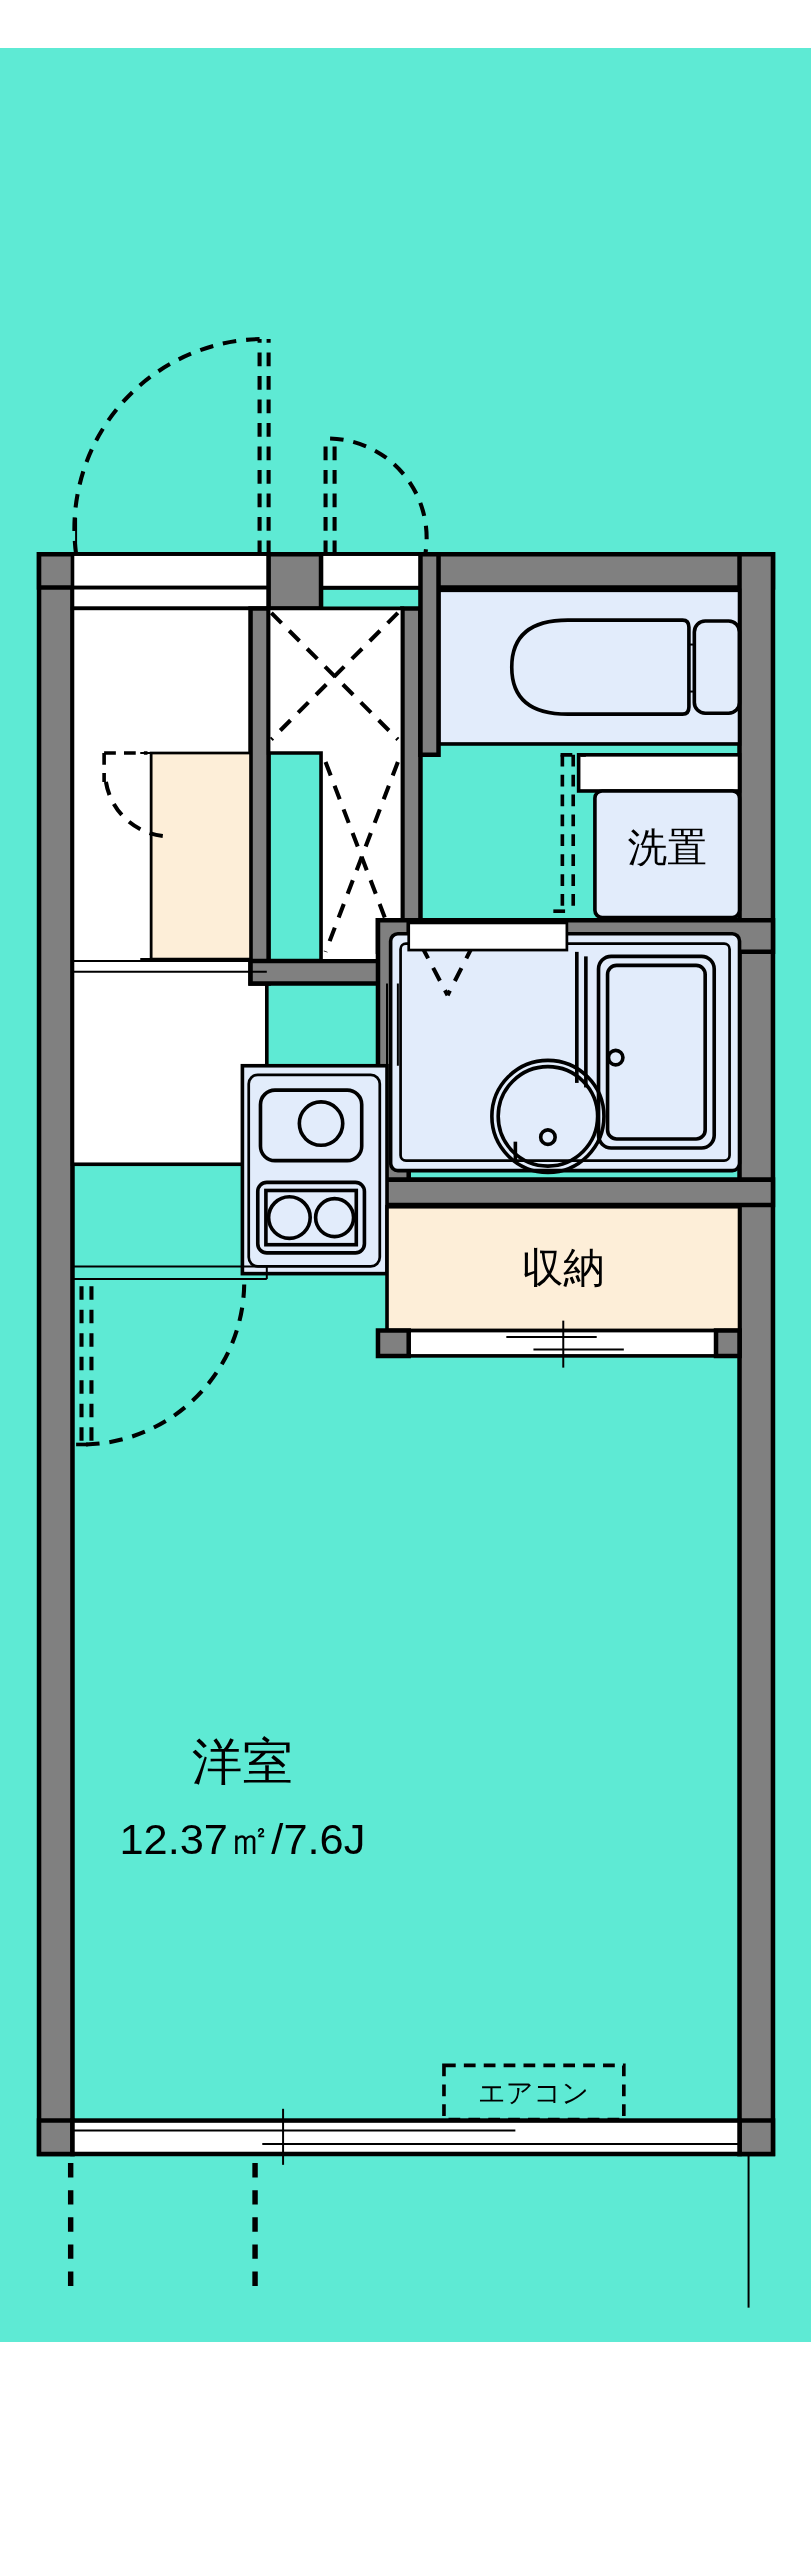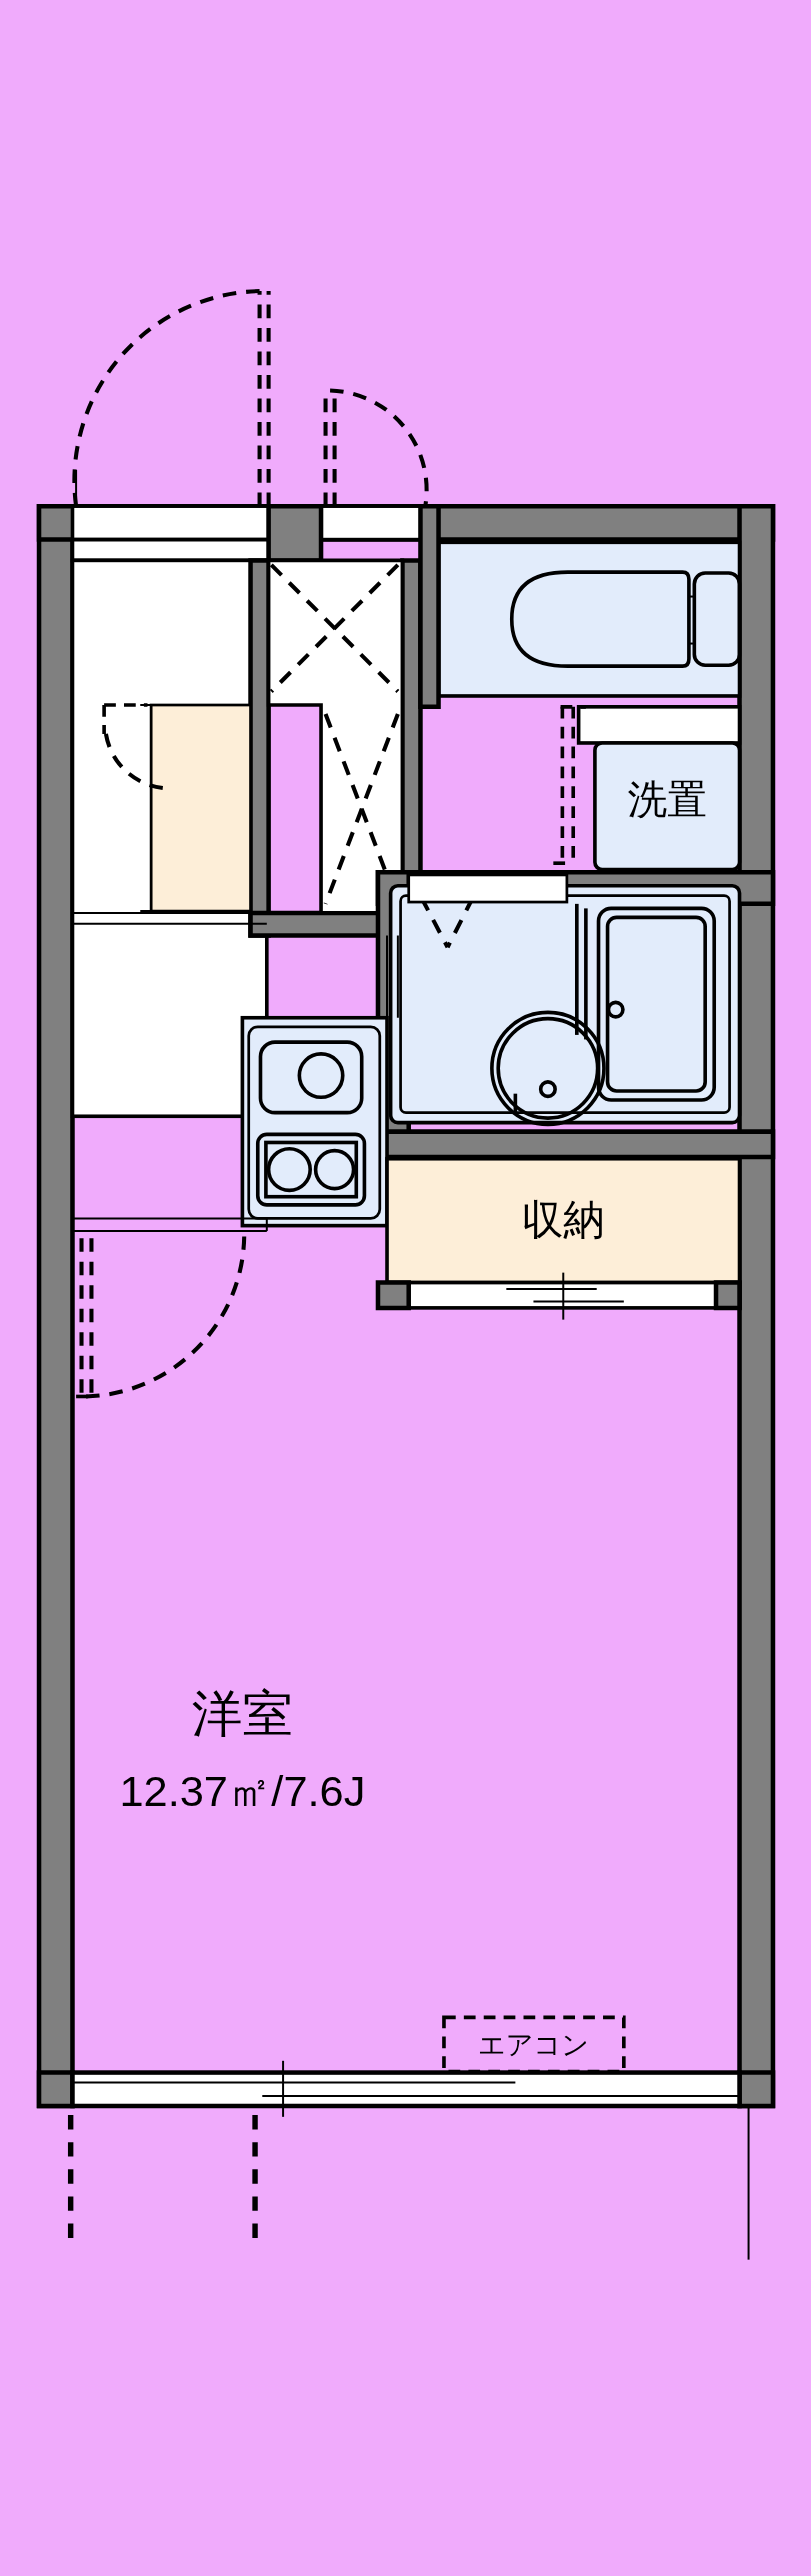--- a/index.html
+++ b/index.html
@@ -10,22 +10,23 @@
   }
   body {
     width: 812px;
     height: 2576px;
     font-family: "Liberation Sans", sans-serif;
     overflow: hidden;
   }
   #floorplan-root {
     position: relative;
     width: 812px;
-    height: 2576px;
-    background: #f0abfc;
+    height: 2294px;
+    background: #5eead4;
+    margin-top: 48px;
   }
   svg.plan {
     display: block;
     width: 812px;
     height: 2576px;
   }
   .wall-fill      { fill: #808080; stroke: #000000; stroke-width: 5; }
   .room-white     { fill: #ffffff; stroke: #000000; stroke-width: 4; }
   .fixture-blue   { fill: #e2ecfb; stroke: #000000; stroke-width: 4; }
   .fixture-blue-thin { fill: #e2ecfb; stroke: #000000; stroke-width: 3; }

